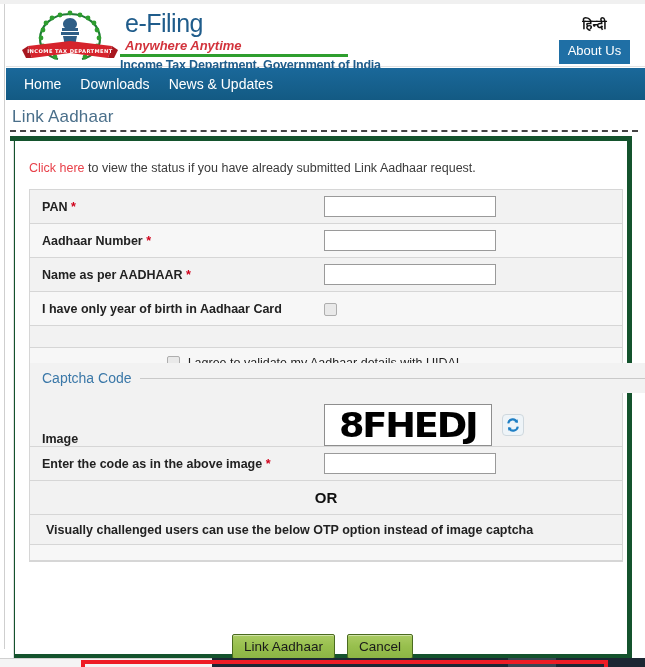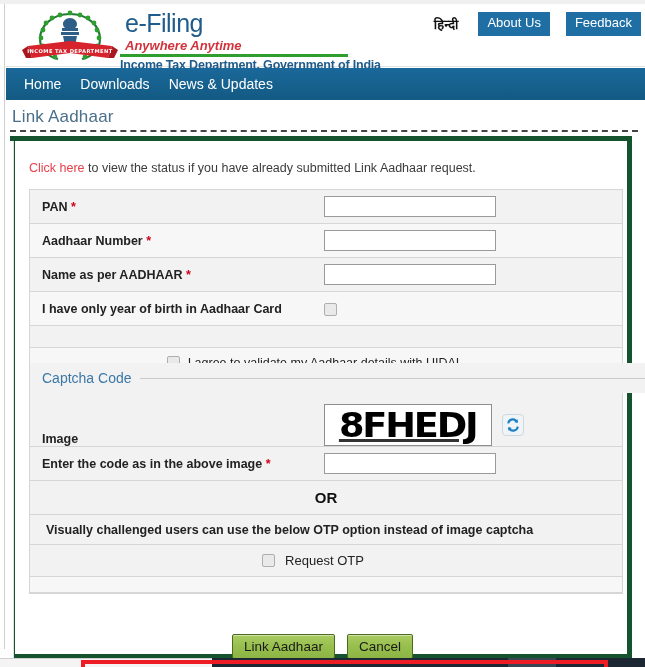--- a/index.html
+++ b/index.html
@@ -34,21 +34,21 @@
   #brand-tagline {
     font-size:13px; color:#d2333c; font-style:italic; font-weight:bold;
     margin-left:7px;
   }
   #brand-rule { width:228px; height:3px; background:#2e9e2e; margin:1px 0 1px 2px; }
   #brand-dept {
     font-size:12.5px; color:#1f5c8b; font-weight:bold; letter-spacing:-0.2px;
     margin-left:2px;
   }
 
-  #header-actions { position:absolute; right:4px; top:8px; display:flex; align-items:center; gap:16px; }
+  #header-actions { position:absolute; right:13px; top:8px; display:flex; align-items:center; gap:4px;flex-direction:column; }
   #hindi-link { font-size:13px; color:#111; font-weight:bold; padding:3px 4px; }
   .hdr-btn {
     background:#1f6fa5; color:#ffffff; font-size:13px;
     padding:4px 9px 5px 9px; border:none; line-height:1.15;
     white-space:nowrap;
   }
 
   
   #main-nav {
     position:absolute; top:68px; left:6px; width:639px; height:32px;
@@ -308,21 +308,21 @@
 
     <div id="captcha-head-row">
       <span id="captcha-head-label">Captcha Code</span>
       <span id="captcha-head-rule"></span>
     </div>
 
     <div id="captcha-table">
 
       <div class="captcha-row">
         <div class="row-label">Image</div>
-        <div class="row-field" style="display:flex;align-items:center;text-decoration:underline;">
+        <div class="row-field" style="display:flex;align-items:center;">
           <div id="captcha-img-box">
             <span id="captcha-text">8FHEDJ</span>
           </div>
           <div id="refresh-btn">
             <svg width="16" height="16" viewBox="0 0 16 16">
               <path d="M3.2 6.3 A4.6 4.6 0 0 1 12 5.2" stroke="#1f7fc4" stroke-width="2.1" fill="none"></path>
               <path d="M12.8 9.7 A4.6 4.6 0 0 1 4 10.8" stroke="#1f7fc4" stroke-width="2.1" fill="none"></path>
               <path d="M12.6 2.2 L12.8 6.0 L9.2 5.0 Z" fill="#1f7fc4"></path>
               <path d="M3.4 13.8 L3.2 10.0 L6.8 11.0 Z" fill="#1f7fc4"></path>
             </svg>
@@ -338,24 +338,20 @@
       </div>
 
       <div class="or-row">
         <span id="or-text">OR</span>
       </div>
 
       <div class="otp-notice-row">
         <span class="otp-notice-text">Visually challenged users can use the below OTP option instead of image captcha</span>
       </div>
 
-      <div class="otp-check-row">
-        <span class="cb"></span>
-        <span class="otp-check-text">Request OTP</span>
-      </div>
 
       <div class="tail-row"></div>
     </div>
 
     <div id="otp-highlight"></div>
 
   </div>
 
   <div id="button-bar">
     <span class="action-btn">Link Aadhaar</span>

